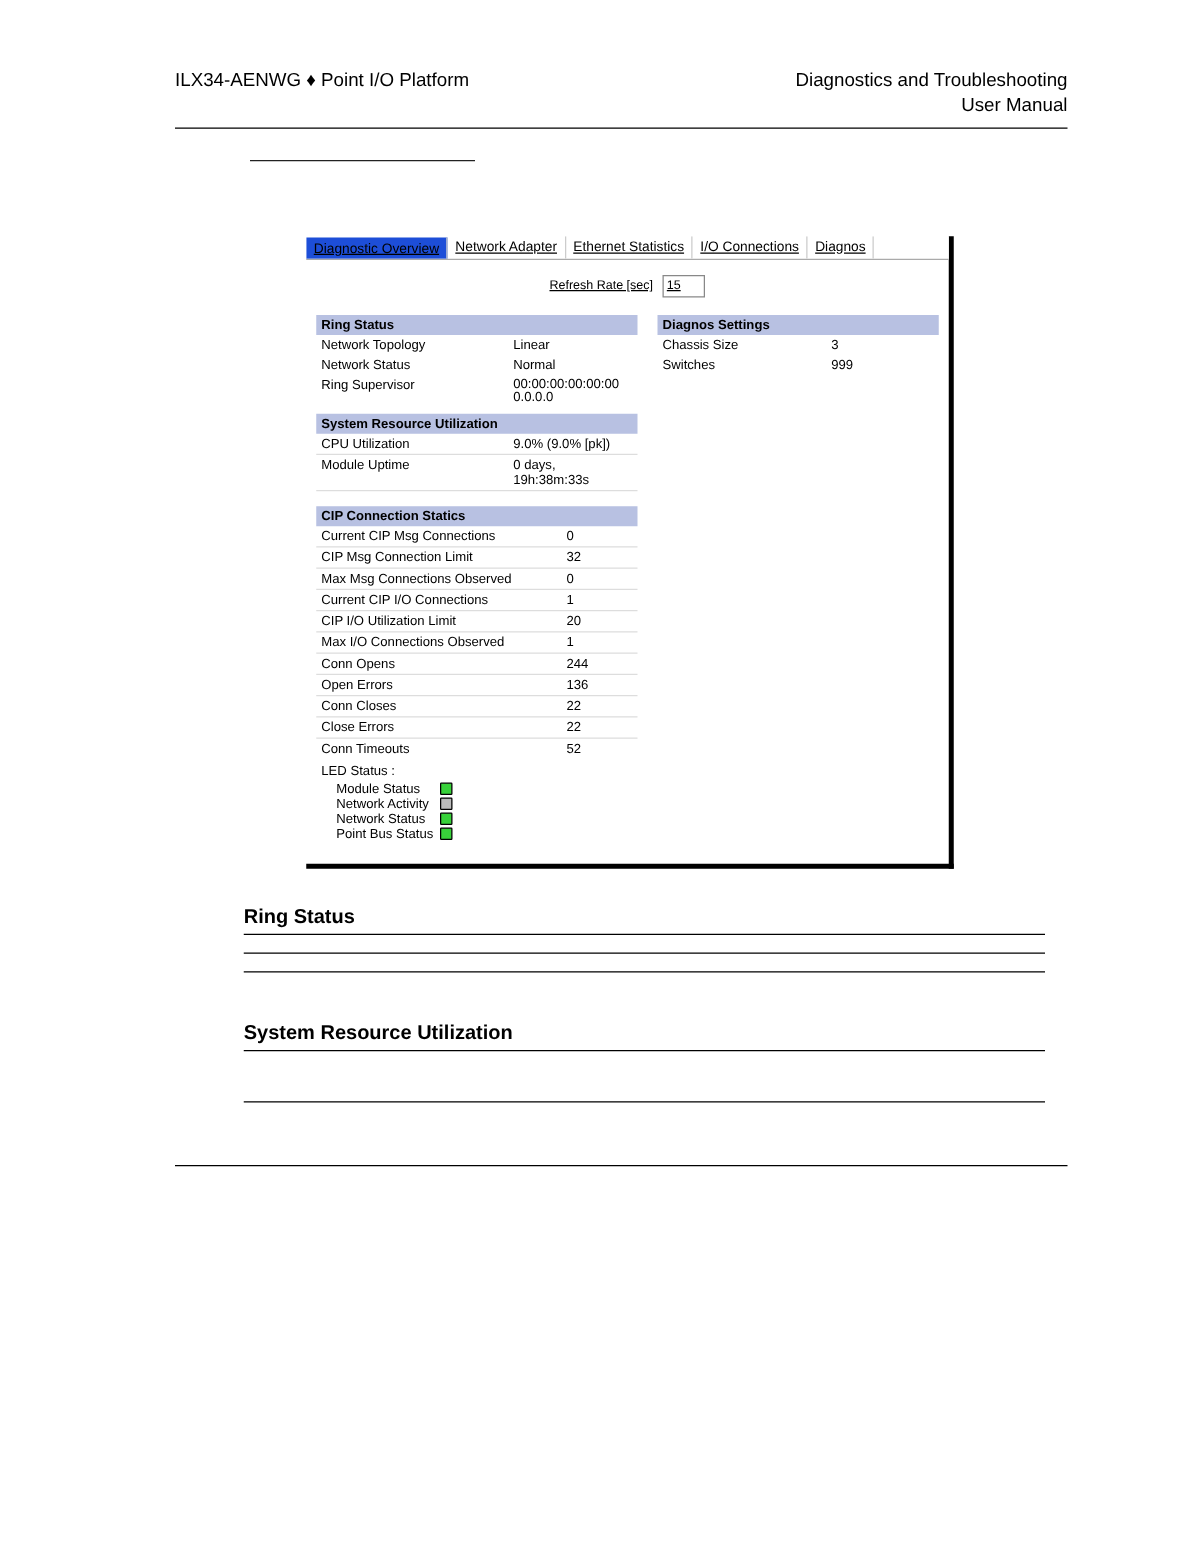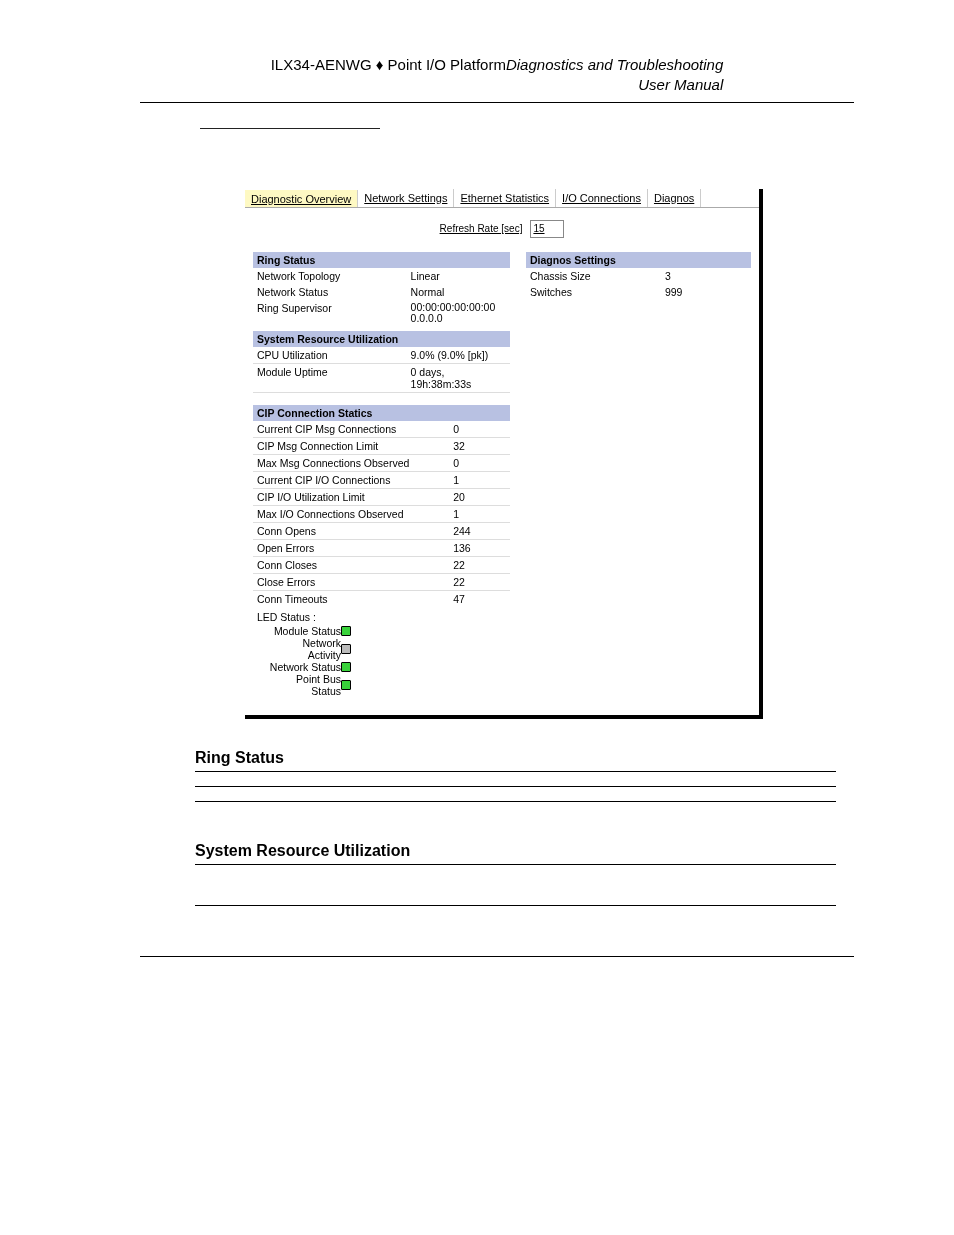--- a/index.html
+++ b/index.html
@@ -11,25 +11,25 @@
   }
   .page {
     width: 954px;
     min-height: 1235px;
     box-sizing: border-box;
     padding: 55px 100px 0 140px;
     position: relative;
   }
   .header {
     display: flex;
-    justify-content: center;
+    justify-content: space-between;
     font-size: 15px;
   }
   .header .left, .header .right { line-height: 1.35; }
-  .header .right { text-align: right; font-style: italic; }
+  .header .right { text-align: right; }
   .header-rule {
     border: none;
     border-top: 1px solid #000;
     margin: 6px 0 0 0;
   }
   .section-underline {
     width: 180px;
     border: none;
     border-top: 1px solid #222;
     margin: 25px 0 60px 60px;
@@ -52,21 +52,21 @@
     overflow:hidden;
   }
   .tabs .tab {
     padding:3px 6px 2px 6px;
     border-right:1px solid #ccc;
     text-decoration:underline;
     color:#000;
     cursor:pointer;
   }
   .tabs .tab.active {
-    background:#fef9c3;
+    background:#1d4ed8;
     border-bottom:1px solid #ddd;
     position:relative;
     top:1px;
   }
   .refresh-row{
     display:flex;
     justify-content:center;
     align-items:center;
     font-size:10px;
     padding:12px 0 10px 0;
@@ -97,21 +97,21 @@
   }
   .row:last-child{border-bottom:none;}
   .row .k{flex:1.4;}
   .row .v{flex:1; text-align:left;}
   .cip .row .k{flex:2;}
   .cip .row .v{flex:0.6;}
   .noborder .row{border-bottom:none;}
   .led-block{padding:4px 4px 10px 4px;}
   .led-block .title{margin-bottom:2px;}
   .led-item{display:flex; align-items:center; margin-left:12px; padding:0;}
-  .led-item .lbl{width:72px;text-align:right;}
+  .led-item .lbl{width:83px;}
   .led{width:8px;height:8px;border:1px solid #000;border-radius:1px;}
   .led.green{background:#38d23a;}
   .led.gray{background:#bbb;}
   
   .body-section {
     margin-left:55px;
     margin-right:18px;
   }
   .sec-title{
     font-weight:bold;
@@ -149,21 +149,21 @@
       <div>User Manual</div>
     </div>
   </div>
   <hr class="header-rule">
 
   <hr class="section-underline">
 
   <div class="shot">
     <div class="tabs">
       <div class="tab active">Diagnostic Overview</div>
-      <div class="tab">Network Settings</div>
+      <div class="tab">Network Adapter</div>
       <div class="tab">Ethernet Statistics</div>
       <div class="tab">I/O Connections</div>
       <div class="tab">Diagnos</div>
     </div>
 
     <div class="refresh-row">
       <span>Refresh Rate [sec]</span>
       <input type="text" value="15" style="">
     </div>
 
@@ -233,21 +233,21 @@
           <div class="row">
               <div class="k">Conn Closes</div>
               <div class="v">22</div>
             </div>
           <div class="row">
               <div class="k">Close Errors</div>
               <div class="v">22</div>
             </div>
           <div class="row">
               <div class="k">Conn Timeouts</div>
-              <div class="v">47</div>
+              <div class="v">52</div>
             </div>
         </div>
 
         <div class="led-block">
           <div class="title">LED Status :</div>
           <div class="led-item">
             <span class="lbl">Module Status</span>
             <span class="led green"></span>
           </div>
           <div class="led-item">

